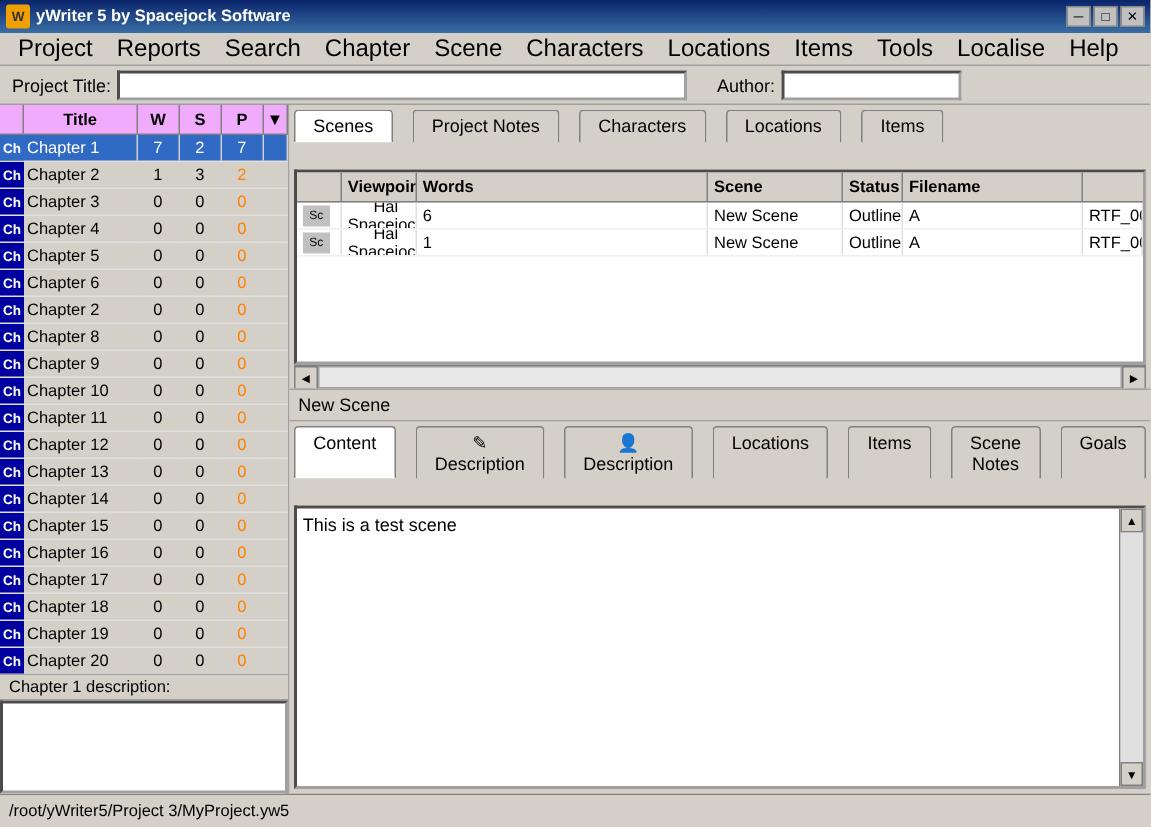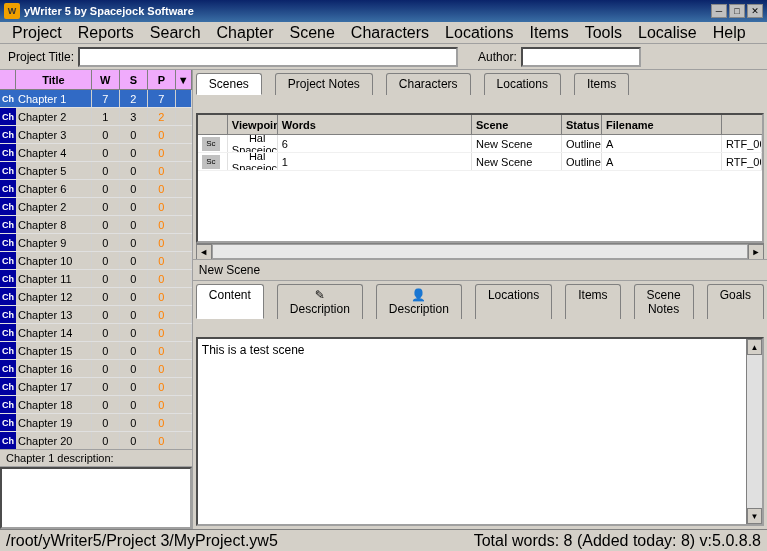--- a/index.html
+++ b/index.html
@@ -297,21 +297,21 @@
       flex: 1;
     }
     
     #statusbar {
       background: #d4d0c8;
       border-top: 1px solid #808080;
       height: 22px;
       display: flex;
       align-items: center;
       padding: 0 6px;
-      font-size: 16px;
+      font-size: 11px;
     }
     #statusbar-path { flex: 1; }
     #statusbar-stats {}
 
     
     ::-webkit-scrollbar { width: 14px; height: 14px; }
     ::-webkit-scrollbar-track { background: #e0e0e0; }
     ::-webkit-scrollbar-thumb { background: #b0b0b0; border: 1px solid #808080; }
     ::-webkit-scrollbar-button { background: #d4d0c8; border: 1px solid #808080; height: 14px; width: 14px; }
   </style>
@@ -601,14 +601,13 @@
           <div style="flex:1; background:#e0e0e0;"></div>
           <button style="height:16px; background:#d4d0c8; border:1px solid #808080; cursor:pointer; font-size:8px;">▼</button>
         </div>
       </div>
     </div>
   </div>
 </div>
 
 <div id="statusbar">
   <span id="statusbar-path">/root/yWriter5/Project 3/MyProject.yw5</span>
-  <span id="statusbar-stats">Total words: 8 (Added today: 8)  v:5.0.8.8</span>
 </div>
 
 </body></html>

